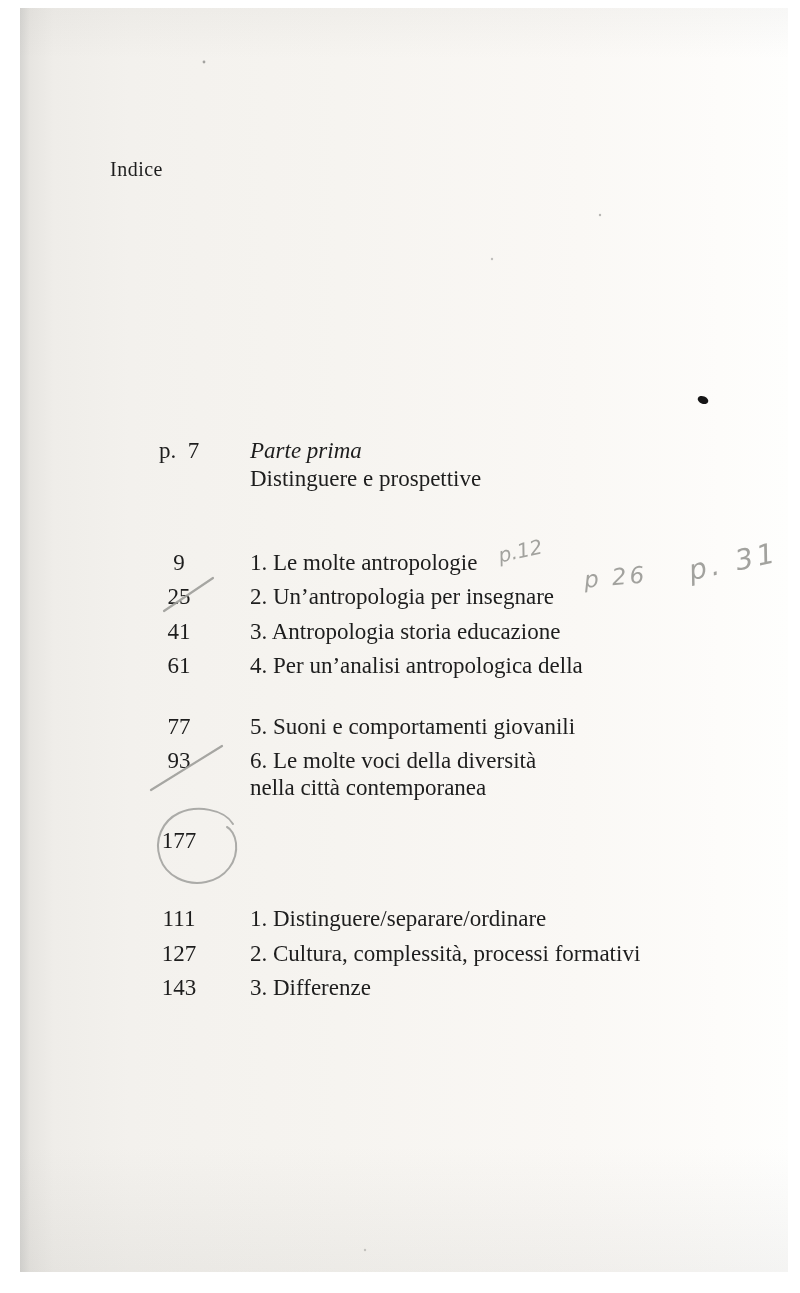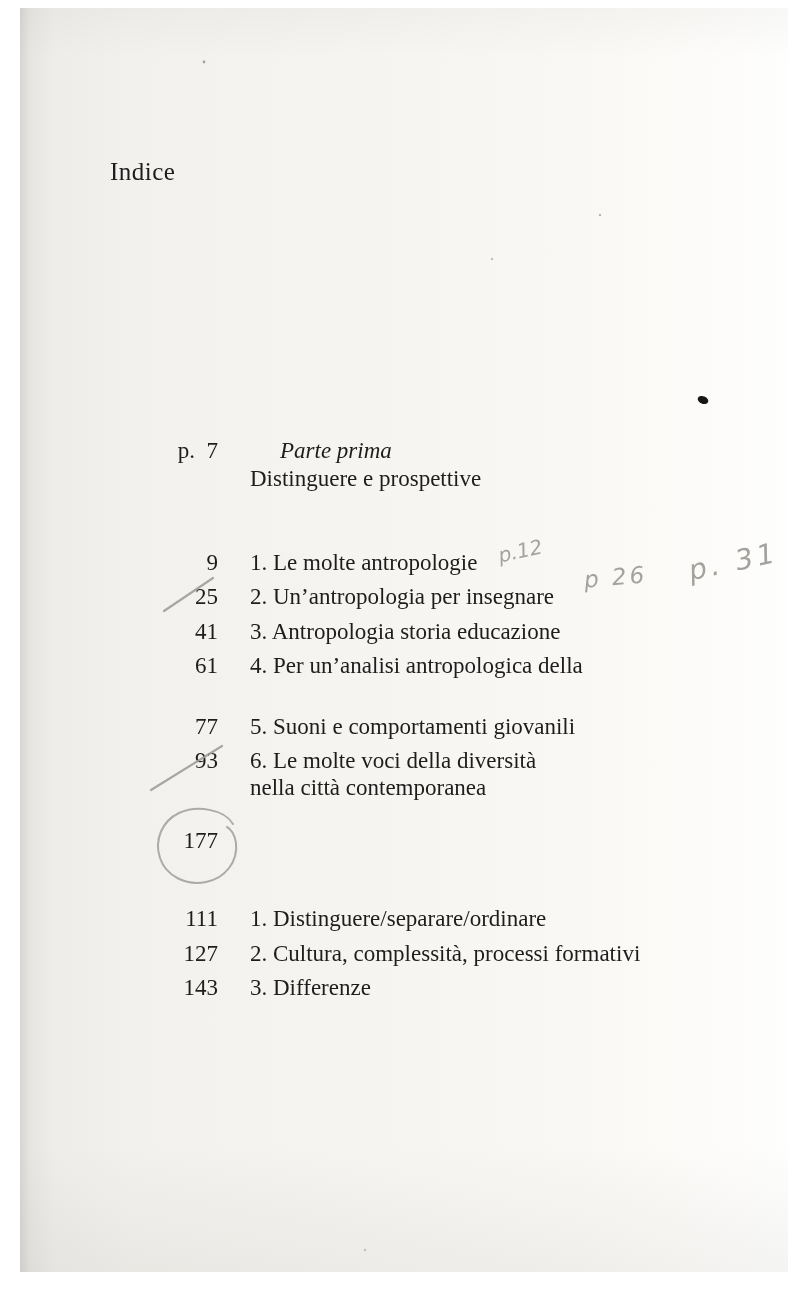--- a/index.html
+++ b/index.html
@@ -24,37 +24,37 @@
     height: 1264px;
     background:
       linear-gradient(180deg, rgba(120,120,115,0.05) 0%, rgba(0,0,0,0) 4%, rgba(0,0,0,0) 90%, rgba(110,110,105,0.07) 100%),
       linear-gradient(90deg, #d6d5d2 0px, #e7e5e1 10px, #efede9 34px, #f3f1ed 110px, #f6f4f0 320px, #faf8f5 560px, #fdfcfa 700px, #fefefd 100%);
   }
   .ink { color: #1d1d1d; }
   .page-heading {
     position: absolute;
     left: 110px;
     top: 158px;
-    font-size: 25px;
+    font-size: 20px;
     letter-spacing: 0.5px;
   }
   .row { position: absolute; left: 0; width: 800px; font-size: 23px; line-height: 27px; }
   .num {
     position: absolute;
     left: 140px;
     width: 78px;
-    text-align: right;
+    text-align: center;
     white-space: pre;
   }
   .tit {
     position: absolute;
     left: 250px;
     width: 470px;
   }
-  .part-name { font-style: italic; margin-left: 30px; }
+  .part-name { font-style: italic; }
   .part-header { line-height: 28px; }
   
   .hand {
     position: absolute;
     font-family: "DejaVu Sans", sans-serif;
     font-style: italic;
     font-weight: 300;
     color: #9e9e9a;
     opacity: 0.95;
     white-space: nowrap;

